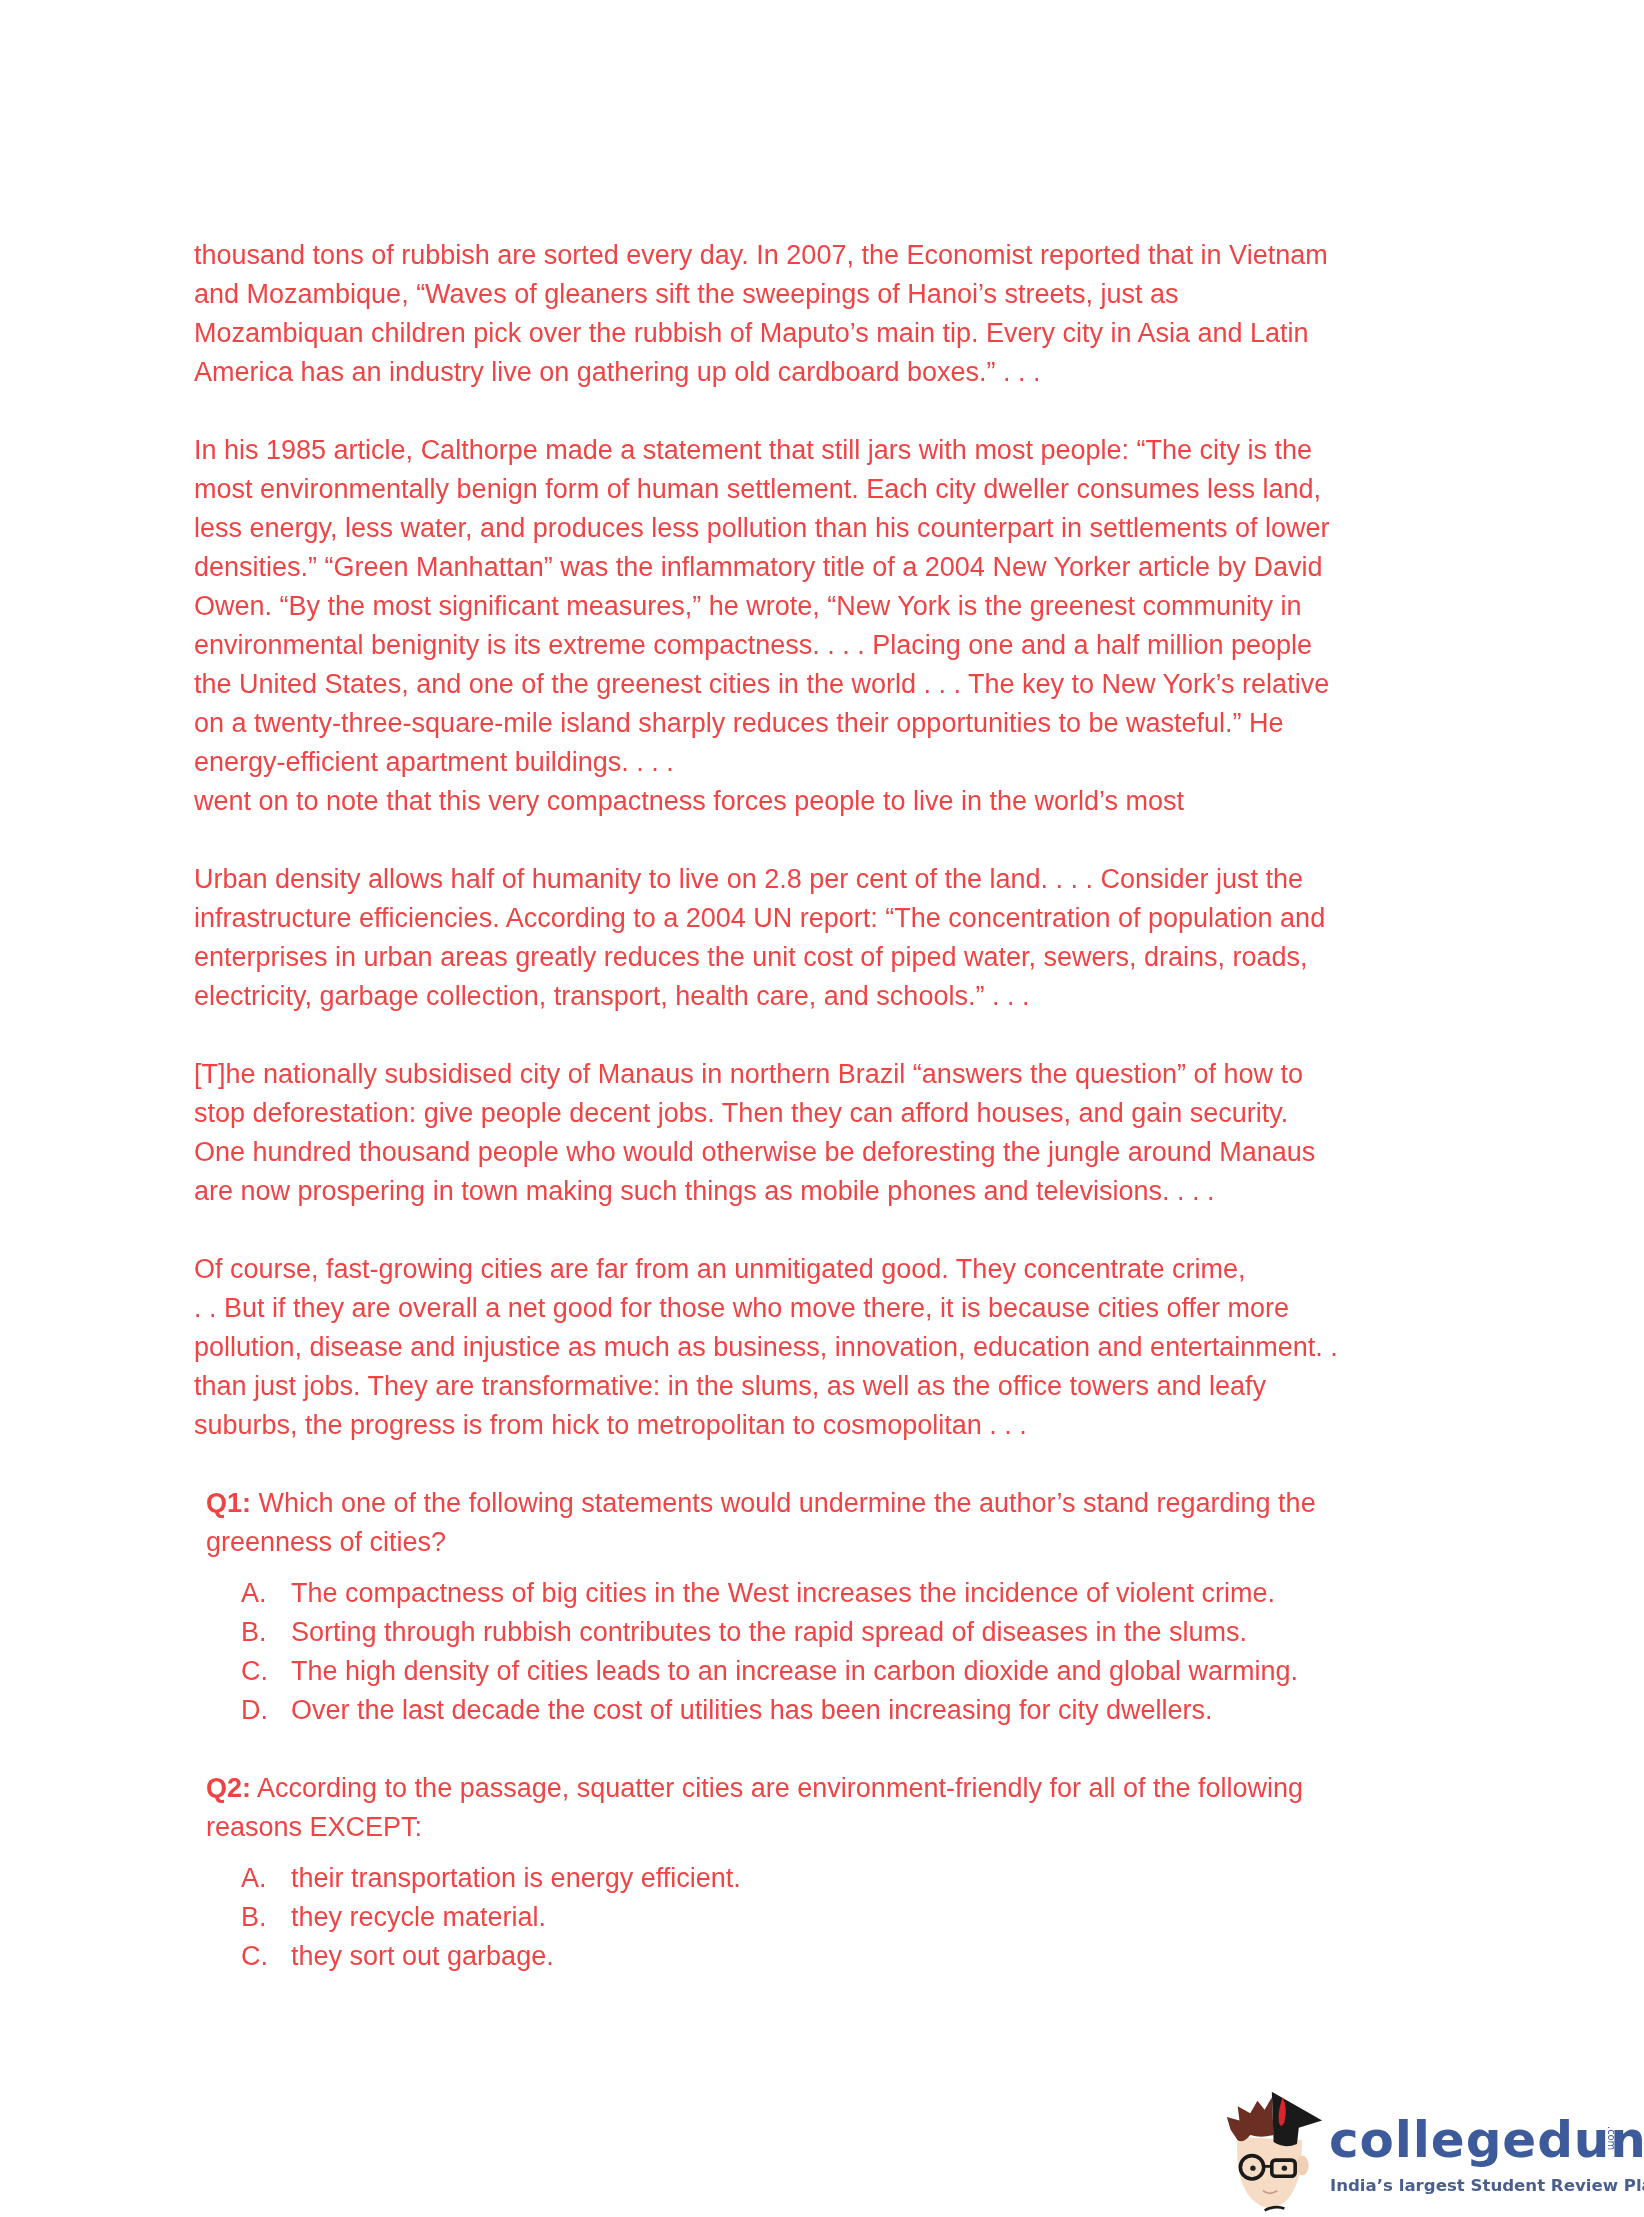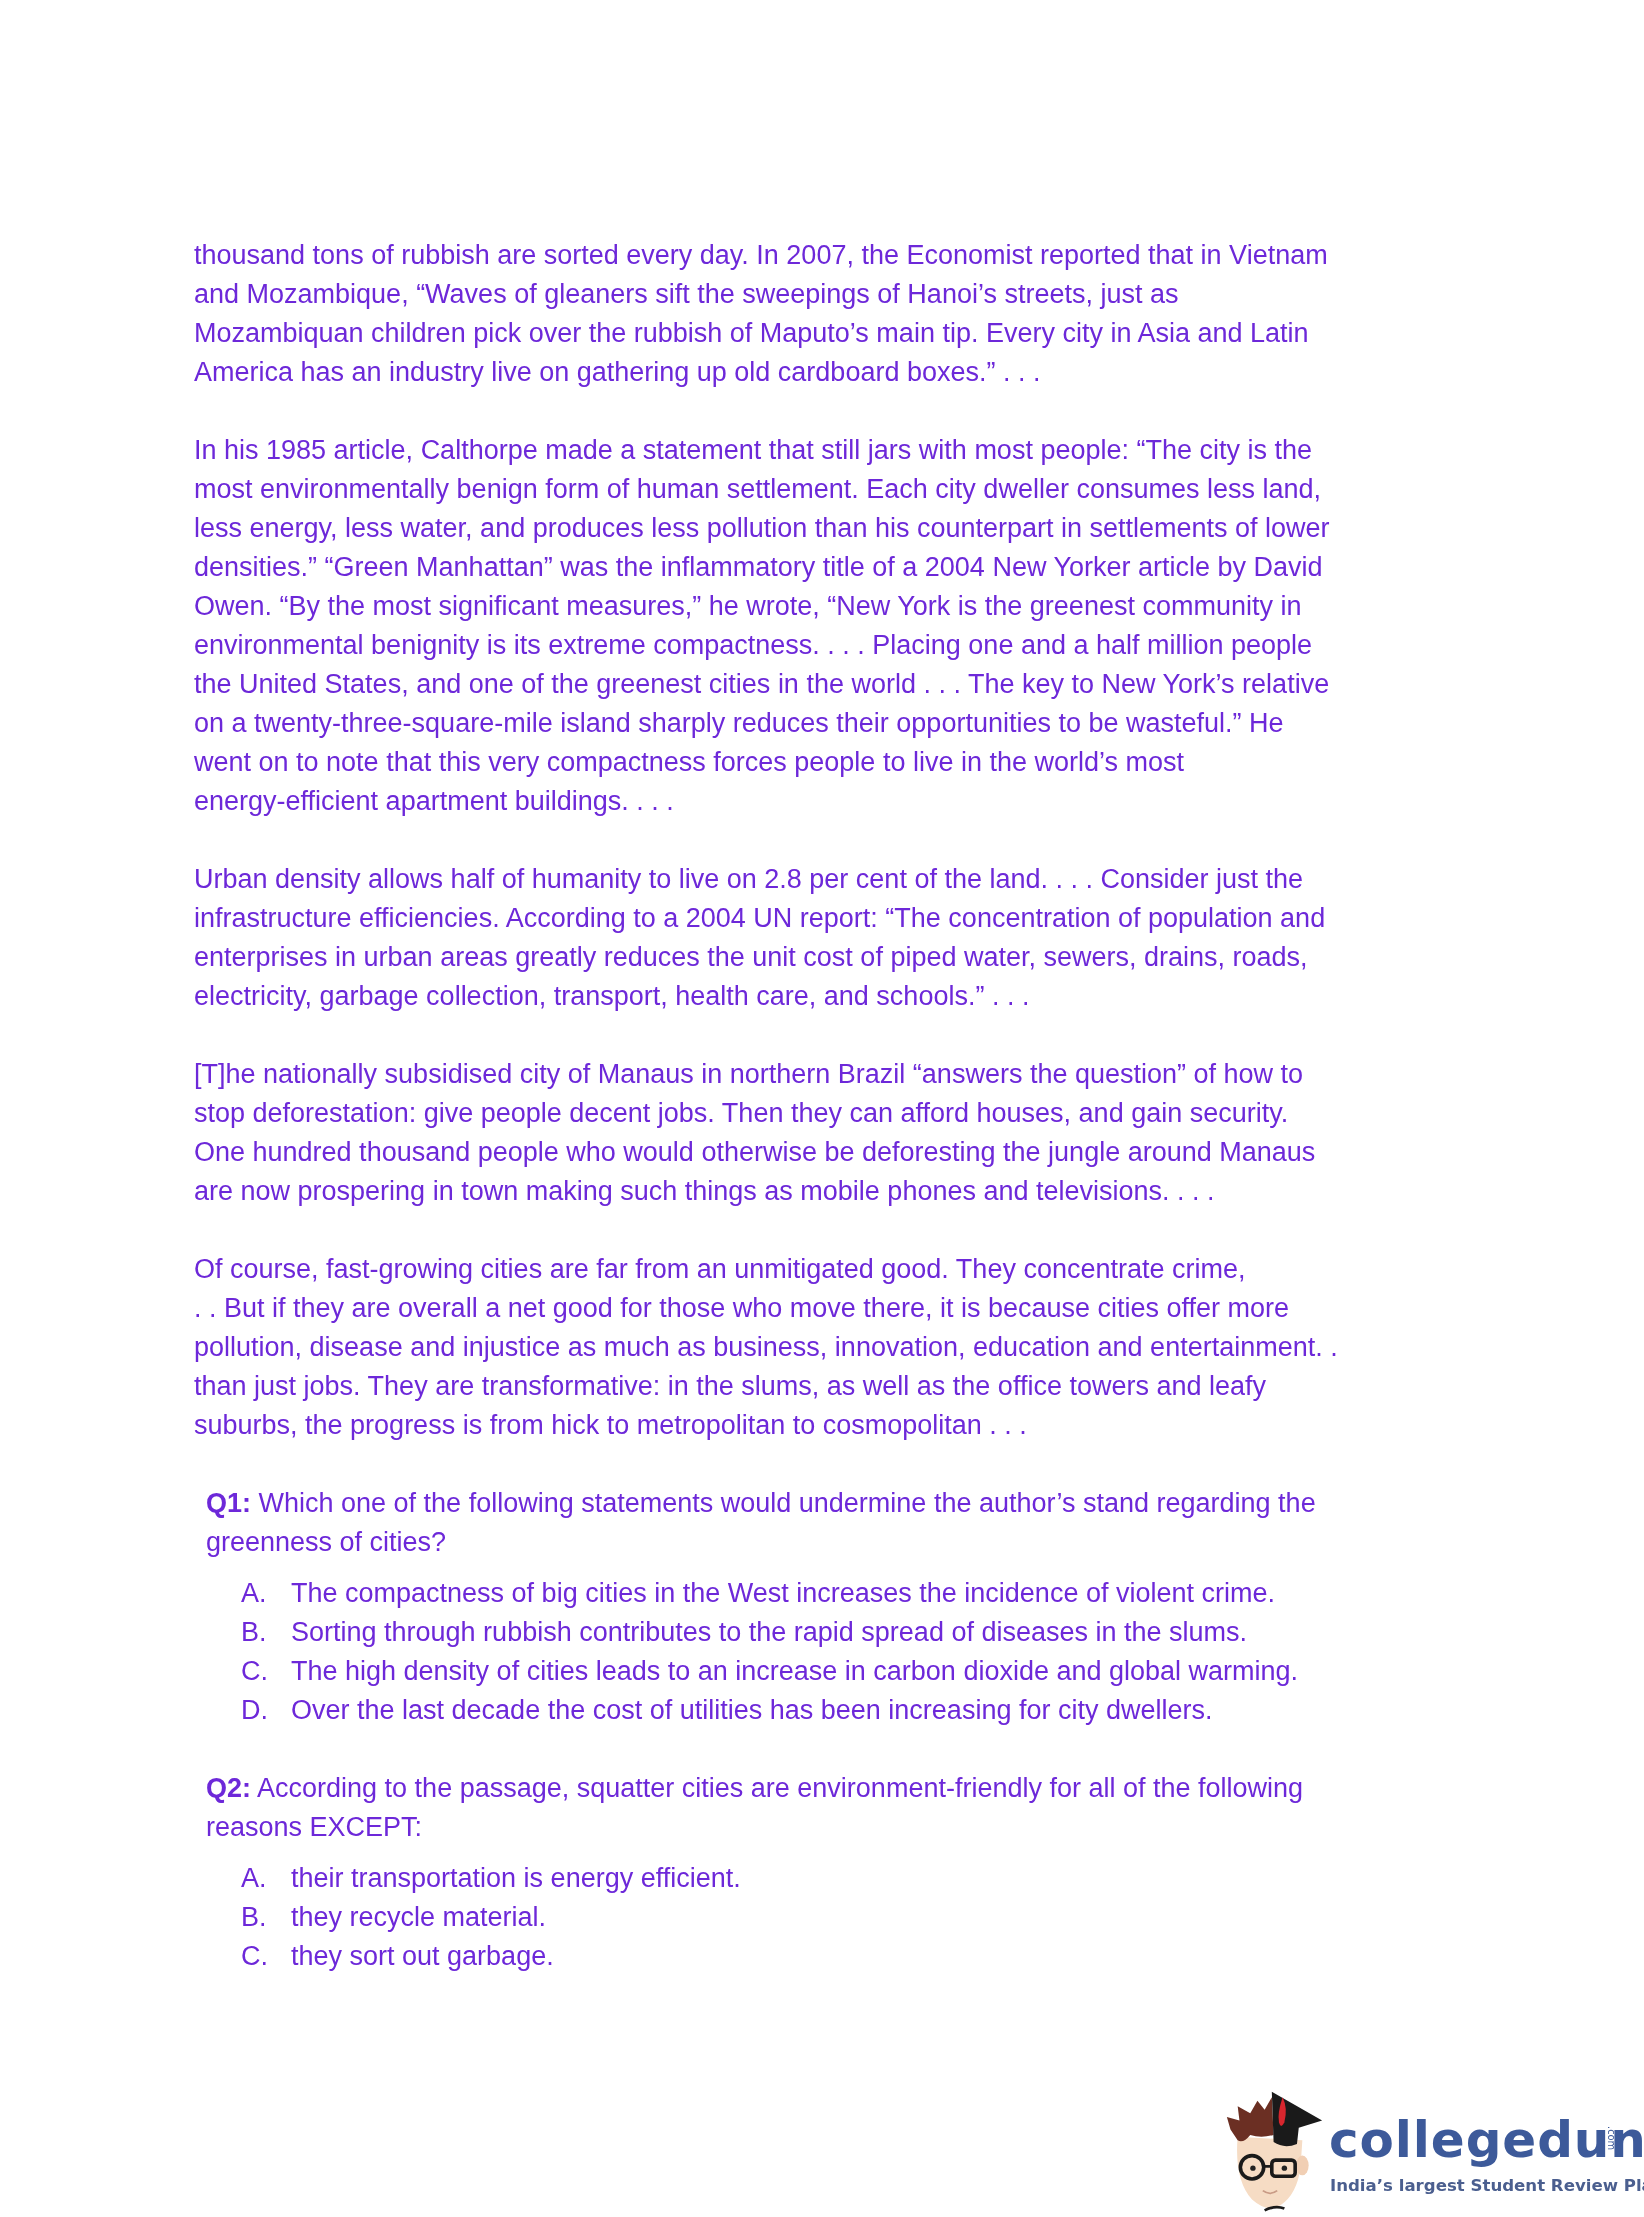--- a/index.html
+++ b/index.html
@@ -1,20 +1,20 @@
 <!DOCTYPE html>
 <html style="font-size:14.3px"><head>
   <meta charset="utf-8">
   <style>
     html, body { margin: 0; padding: 0; background: #ffffff; }
     body { width: 1644px; height: 2217px; position: relative; overflow: hidden; }
     .page {
       position: absolute; left: 194px; top: 236px; width: 1272px;
       font-family: "Liberation Sans", sans-serif;
-      font-size: 27px; line-height: 39px; color: #6d28d9;
+      font-size: 27px; line-height: 39px; color: #ef4444;
       letter-spacing: 0;
     }
     .para { margin: 0 0 39px 0; }
     .line { display: block; white-space: pre; }
     .q { margin: 12px; }
     .q-label { font-weight: bold; }
     .options { margin: 0 0 39px 0; padding: 0; list-style: none; }
     .opt { display: block; white-space: pre; position: relative; padding-left: 97px; }
     .opt-letter { position: absolute; left: 47px; }
     .logo { position: absolute; left: 1225px; top: 2090px; width: 412px; height: 124px; }
@@ -49,22 +49,22 @@
 
   <div class="para">
     <span class="line">In his 1985 article, Calthorpe made a statement that still jars with most people: “The city is the</span>
     <span class="line">most environmentally benign form of human settlement. Each city dweller consumes less land,</span>
     <span class="line">less energy, less water, and produces less pollution than his counterpart in settlements of lower</span>
     <span class="line">densities.” “Green Manhattan” was the inflammatory title of a 2004 New Yorker article by David</span>
     <span class="line">Owen. “By the most significant measures,” he wrote, “New York is the greenest community in</span>
     <span class="line">environmental benignity is its extreme compactness. . . . Placing one and a half million people</span>
     <span class="line">the United States, and one of the greenest cities in the world . . . The key to New York’s relative</span>
     <span class="line">on a twenty-three-square-mile island sharply reduces their opportunities to be wasteful.” He</span>
+    <span class="line">energy-efficient apartment buildings. . . .</span>
     <span class="line">went on to note that this very compactness forces people to live in the world’s most</span>
-    <span class="line">energy-efficient apartment buildings. . . .</span>
   </div>
 
   <div class="para">
     <span class="line">Urban density allows half of humanity to live on 2.8 per cent of the land. . . . Consider just the</span>
     <span class="line">infrastructure efficiencies. According to a 2004 UN report: “The concentration of population and</span>
     <span class="line">enterprises in urban areas greatly reduces the unit cost of piped water, sewers, drains, roads,</span>
     <span class="line">electricity, garbage collection, transport, health care, and schools.” . . .</span>
   </div>
 
   <div class="para">

